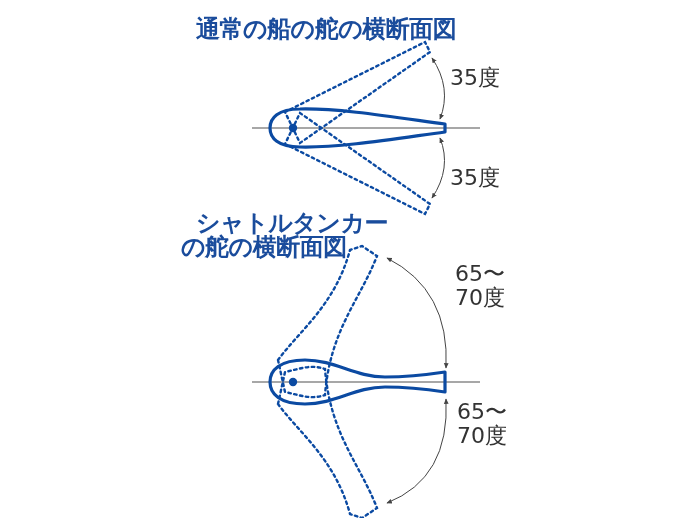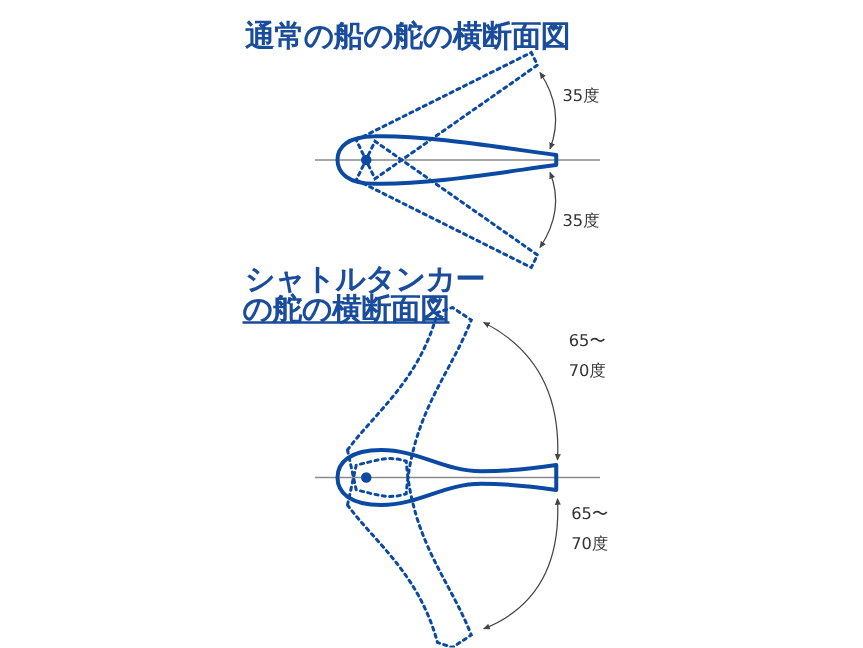--- a/index.html
+++ b/index.html
@@ -1,29 +1,29 @@
 <!DOCTYPE html>
 <html><head>
 <meta charset="utf-8">
 <style>
   html, body { margin:0; padding:0; background:#ffffff; }
   body { width:690px; height:518px; position:relative; overflow:hidden;
          font-family: "DejaVu Sans", "Liberation Sans", sans-serif; }
   .title { position:absolute; color:#1a4c9c; font-weight:bold; font-size:24px;
            line-height:22px; letter-spacing:-0.5px; white-space:nowrap; }
-  .label { position:absolute; color:#333333; font-size:13px; line-height:24px;
+  .label { position:absolute; color:#333333; font-size:22px; line-height:24px;
            white-space:nowrap; }
   svg { position:absolute; left:0; top:0; }
 </style>
 </head>
 <body>
 
 <div class="title" style="left:196px;top:18px;">通常の船の舵の横断面図</div>
 <div class="title" style="left:196px;top:212px;">シャトルタンカー</div>
-<div class="title" style="left:194px;top:236px;text-decoration:underline;">の舵の横断面図</div>
+<div class="title" style="left:181px;top:236px;">の舵の横断面図</div>
 
 <svg width="690" height="518" viewBox="0 0 690 518">
   <defs>
     <marker id="arr" viewBox="0 0 10 10" refX="8" refY="5" markerWidth="6" markerHeight="6" orient="auto-start-reverse">
       <path d="M0,1 L9,5 L0,9 z" fill="#444444"></path>
     </marker>
   </defs>
 
   <g>
     <line x1="252" y1="128" x2="480" y2="128" stroke="#8a8a8a" stroke-width="1.3"></line>

